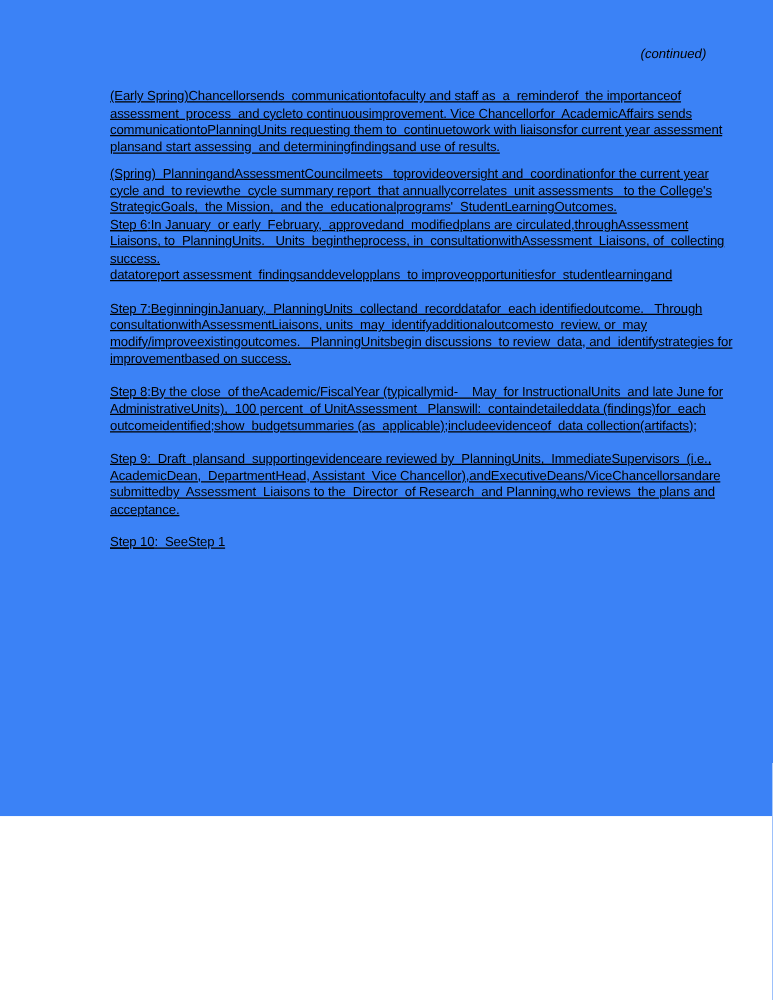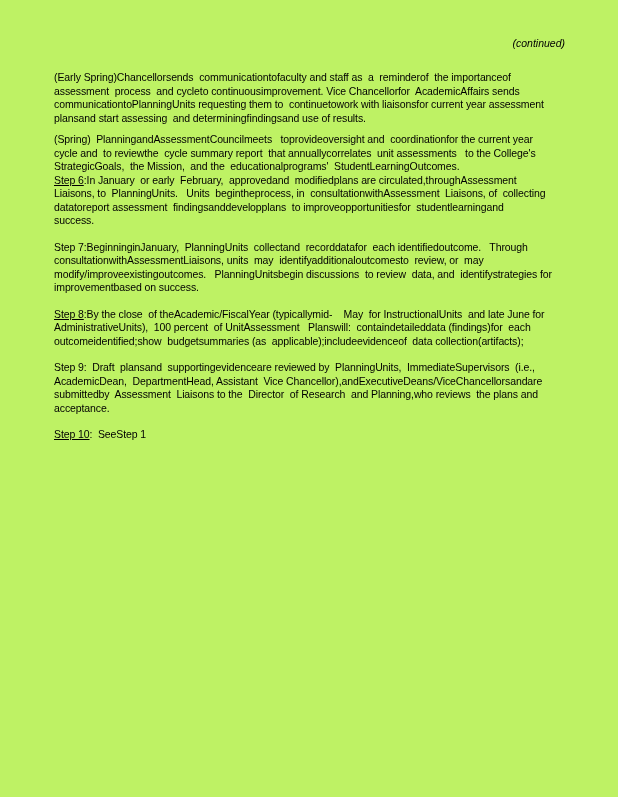--- a/index.html
+++ b/index.html
@@ -3,41 +3,42 @@
 <meta charset="utf-8">
 <style>
   html, body {
     margin: 0;
     padding: 0;
     background: #ffffff;
   }
   .page {
     position: relative;
     width: 618px;
-    height: 797px;
-    background: #bef264;
+    height: 653px;
+    background: #3b82f6;
     font-family: "Liberation Sans", sans-serif;
     color: #000000;
     overflow: hidden;
   }
   .continued {
     position: absolute;
     top: 37px;
     right: 53px;
     font-size: 10.5px;
     font-style: italic;
   }
   .content {
     position: absolute;
     top: 71px;
-    left: 54px;
+    left: 88px;
     width: 505px;
     font-size: 10.5px;
     line-height: 13.5px;
     letter-spacing: -0.1px;
+    text-decoration: underline;
   }
   .para { margin: 0 0 13px 0; }
   .line { white-space: pre; }
   .u { text-decoration: underline; }
   [data-name="para-early-spring"] { margin-bottom: 8px; }
   [data-name="para-step10"] { }
   .page-number {
     position: absolute;
     top: 684px;
     left: 0;
@@ -58,22 +59,22 @@
         <div class="line" data-name="text-line"><span data-name="text-segment">assessment  process  and cycleto continuousimprovement. Vice Chancellorfor  AcademicAffairs sends</span></div>
         <div class="line" data-name="text-line"><span data-name="text-segment">communicationtoPlanningUnits requesting them to  continuetowork with liaisonsfor current year assessment</span></div>
         <div class="line" data-name="text-line"><span data-name="text-segment">plansand start assessing  and determiningfindingsand use of results.</span></div>
       </div>
       <div class="para" data-name="para-spring-step6">
         <div class="line" data-name="text-line"><span data-name="text-segment">(Spring)  PlanningandAssessmentCouncilmeets   toprovideoversight and  coordinationfor the current year</span></div>
         <div class="line" data-name="text-line"><span data-name="text-segment">cycle and  to reviewthe  cycle summary report  that annuallycorrelates  unit assessments   to the College's</span></div>
         <div class="line" data-name="text-line"><span data-name="text-segment">StrategicGoals,  the Mission,  and the  educationalprograms'  StudentLearningOutcomes.</span></div>
         <div class="line" data-name="text-line"><span class="u" data-name="step-label">Step 6</span><span data-name="text-segment">:In January  or early  February,  approvedand  modifiedplans are circulated,throughAssessment</span></div>
         <div class="line" data-name="text-line"><span data-name="text-segment">Liaisons, to  PlanningUnits.   Units  begintheprocess, in  consultationwithAssessment  Liaisons, of  collecting</span></div>
+        <div class="line" data-name="text-line"><span data-name="text-segment">success.</span></div>
         <div class="line" data-name="text-line"><span data-name="text-segment">datatoreport assessment  findingsanddevelopplans  to improveopportunitiesfor  studentlearningand</span></div>
-        <div class="line" data-name="text-line"><span data-name="text-segment">success.</span></div>
       </div>
       <div class="para" data-name="para-step7">
         <div class="line" data-name="text-line"><span data-name="text-segment">Step 7:BeginninginJanuary,  PlanningUnits  collectand  recorddatafor  each identifiedoutcome.   Through</span></div>
         <div class="line" data-name="text-line"><span data-name="text-segment">consultationwithAssessmentLiaisons, units  may  identifyadditionaloutcomesto  review, or  may</span></div>
         <div class="line" data-name="text-line"><span data-name="text-segment">modify/improveexistingoutcomes.   PlanningUnitsbegin discussions  to review  data, and  identifystrategies for</span></div>
         <div class="line" data-name="text-line"><span data-name="text-segment">improvementbased on success.</span></div>
       </div>
       <div class="para" data-name="para-step8">
         <div class="line" data-name="text-line"><span class="u" data-name="step-label">Step 8</span><span data-name="text-segment">:By the close  of theAcademic/FiscalYear (typicallymid-    May  for InstructionalUnits  and late June for</span></div>
         <div class="line" data-name="text-line"><span data-name="text-segment">AdministrativeUnits),  100 percent  of UnitAssessment   Planswill:  containdetaileddata (findings)for  each</span></div>

